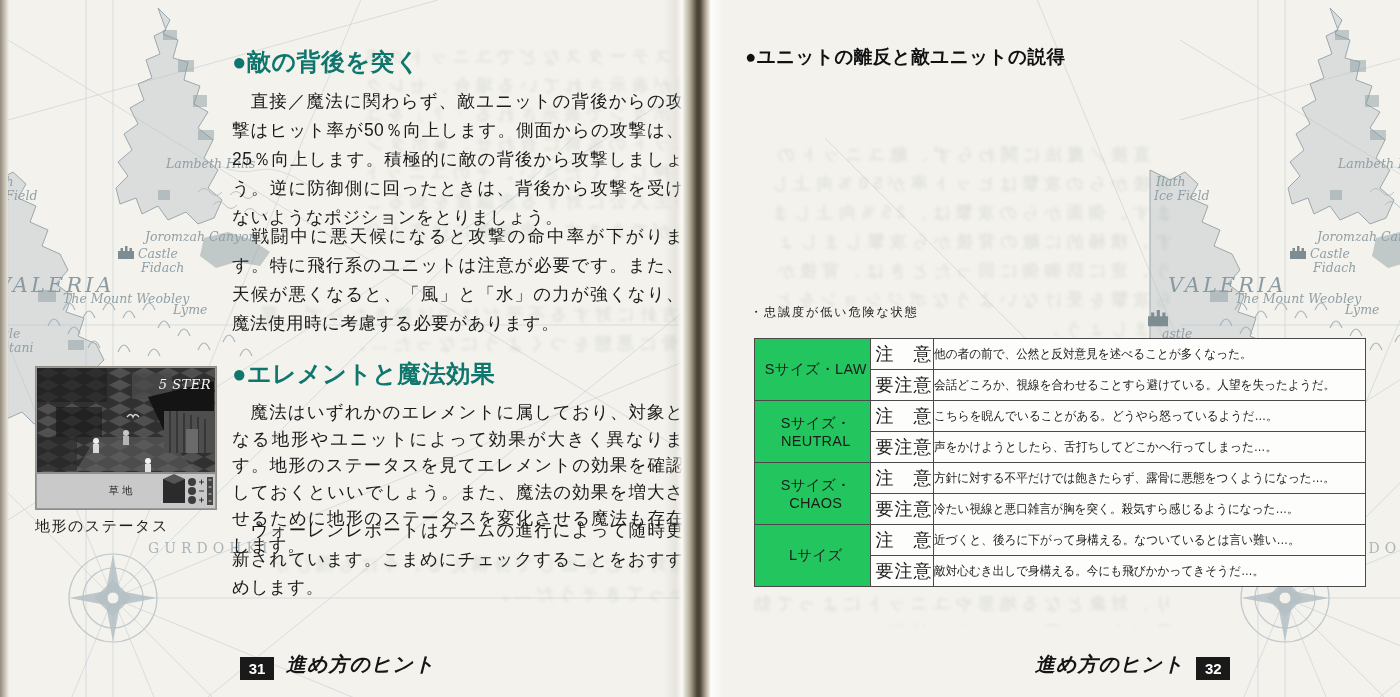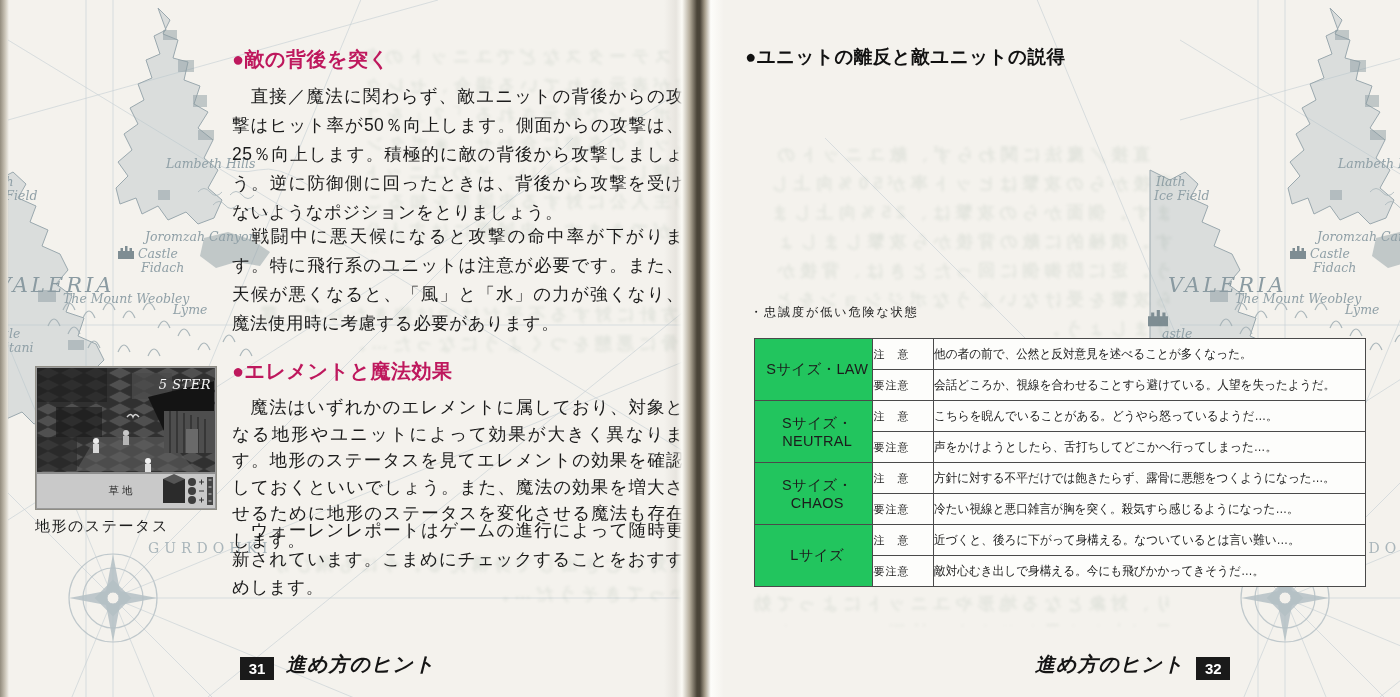--- a/index.html
+++ b/index.html
@@ -29,38 +29,38 @@
   .mlbl-caps{font-style:normal;font-size:14px;letter-spacing:5px;fill:#a9b5ba;}
   .mcastle{fill:#7e8d93;}
   .mcompass{stroke:#b9c3c8;fill:none;stroke-width:1.2;opacity:0.9;}
   .mstar{fill:#b4bfc4;opacity:0.85;}
   
   .ghost{position:absolute;z-index:1;transform:scaleX(-1);filter:blur(1.6px);opacity:0.13;
          color:#6e8a78;font-weight:bold;font-size:17px;line-height:29px;letter-spacing:5px;
          overflow:hidden;pointer-events:none;}
   
   .sec{position:absolute;left:224px;width:452px;z-index:2;}
-  .sec h3{margin:0 2px 9px 0;font-size:20px;font-weight:bold;letter-spacing:0.5px;color:#be185d;}
+  .sec h3{margin:0 2px 9px 0;font-size:24px;font-weight:bold;letter-spacing:0.5px;color:#0f766e;}
   .sec p{margin:0;font-size:17.5px;letter-spacing:0.5px;line-height:29px;color:#1b1b1b;
          text-align:justify;}
   .sec.s3 p{line-height:26.5px;}
   .sec.s4 p{line-height:28.5px;}
   .rsec{position:absolute;left:43px;width:624px;z-index:2;}
   .rsec h3{margin:0 0 10px 0;font-size:18.5px;font-weight:bold;letter-spacing:0.5px;color:#111;}
   .rsec p{margin:0;font-size:17.5px;letter-spacing:5px;line-height:26.5px;color:#1b1b1b;
           text-align:justify;}
   .list-title{position:absolute;left:48px;top:304px;font-size:12px;letter-spacing:2px;
           color:#1b1b1b;z-index:2;}
   
   table.loyalty{position:absolute;left:52px;top:338px;width:612px;z-index:2;
           border-collapse:collapse;border:1.5px solid #3c3c3c;background:#fdfdfb;}
   table.loyalty th,table.loyalty td{border:1px solid #4a4a4a;height:30px;padding:0;}
   table.loyalty th{width:130px;background:#22c55e;font-weight:normal;font-size:14.5px;
           text-align:center;padding-left:7px;letter-spacing:0.3px;}
-  td.lvl{width:76px;text-align:left;font-size:11px;letter-spacing:1px;}
+  td.lvl{width:76px;text-align:right;font-size:18px;letter-spacing:1px;}
   td.desc{font-size:12.5px;padding-left:7px;white-space:nowrap;overflow:hidden;}
   td.desc span{display:inline-block;transform:scaleX(0.93);transform-origin:left center;}
   
   figure.shot{position:absolute;left:27px;top:366px;margin:0;z-index:2;width:182px;}
   figure.shot svg{display:block;border:1px solid #8f8d85;}
   figure.shot figcaption{margin-top:7px;font-size:15px;letter-spacing:1.5px;color:#1d1d1d;}
   .shot-counter{font-family:"DejaVu Serif","Liberation Serif",serif;font-style:italic;
           fill:#f7f7f7;font-size:13px;letter-spacing:0.5px;}
   .shot-terrain{font-size:10.5px;letter-spacing:3px;fill:#2e2e2e;
           font-family:"Liberation Sans","DejaVu Sans",sans-serif;}

